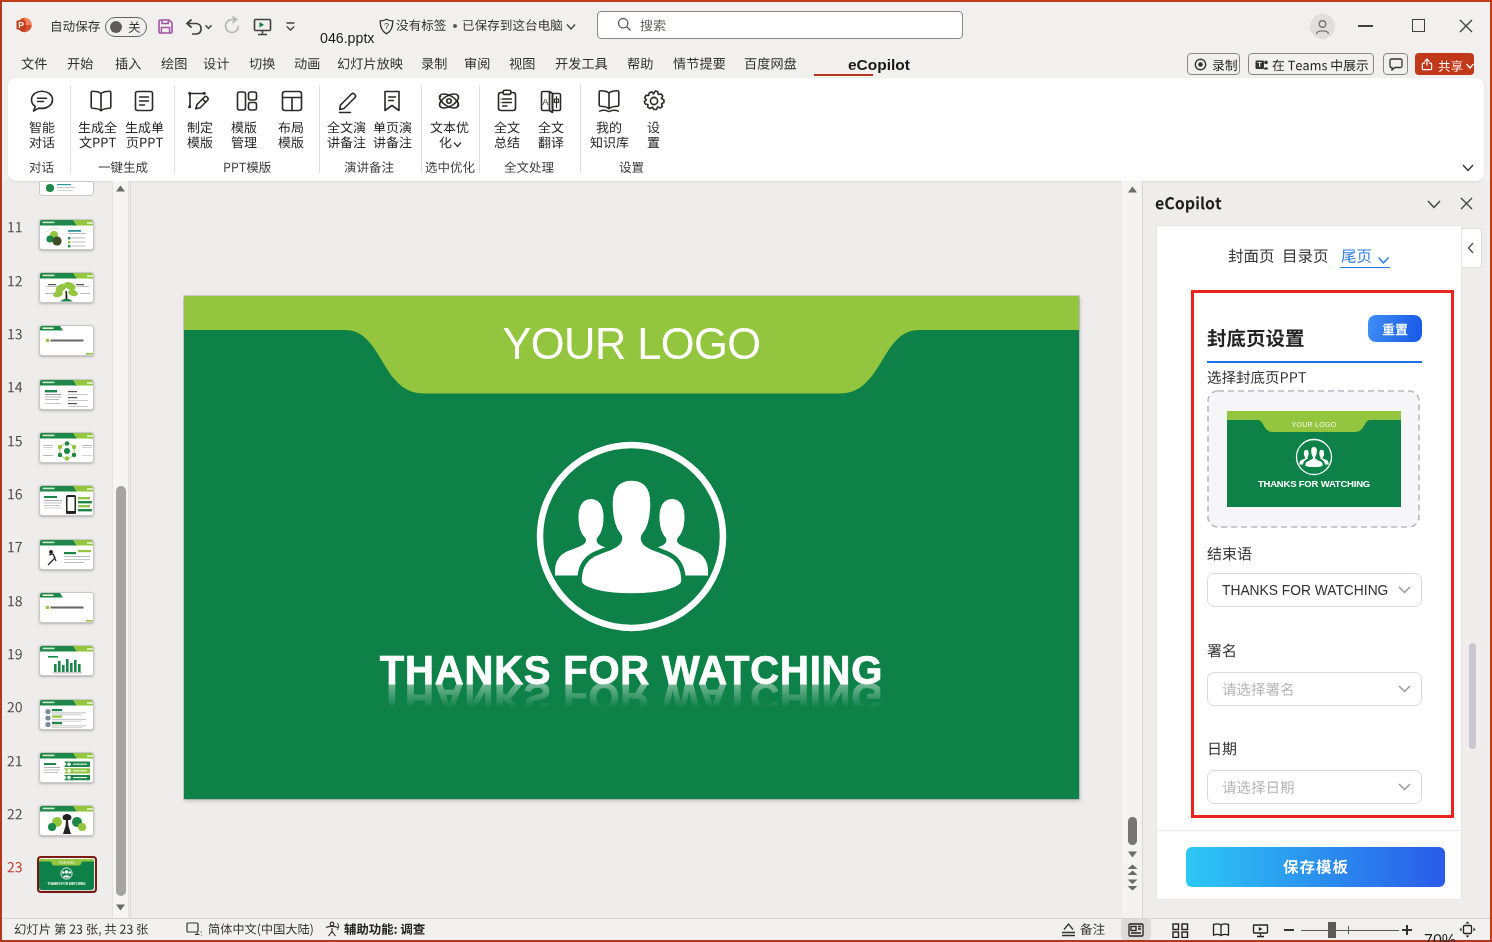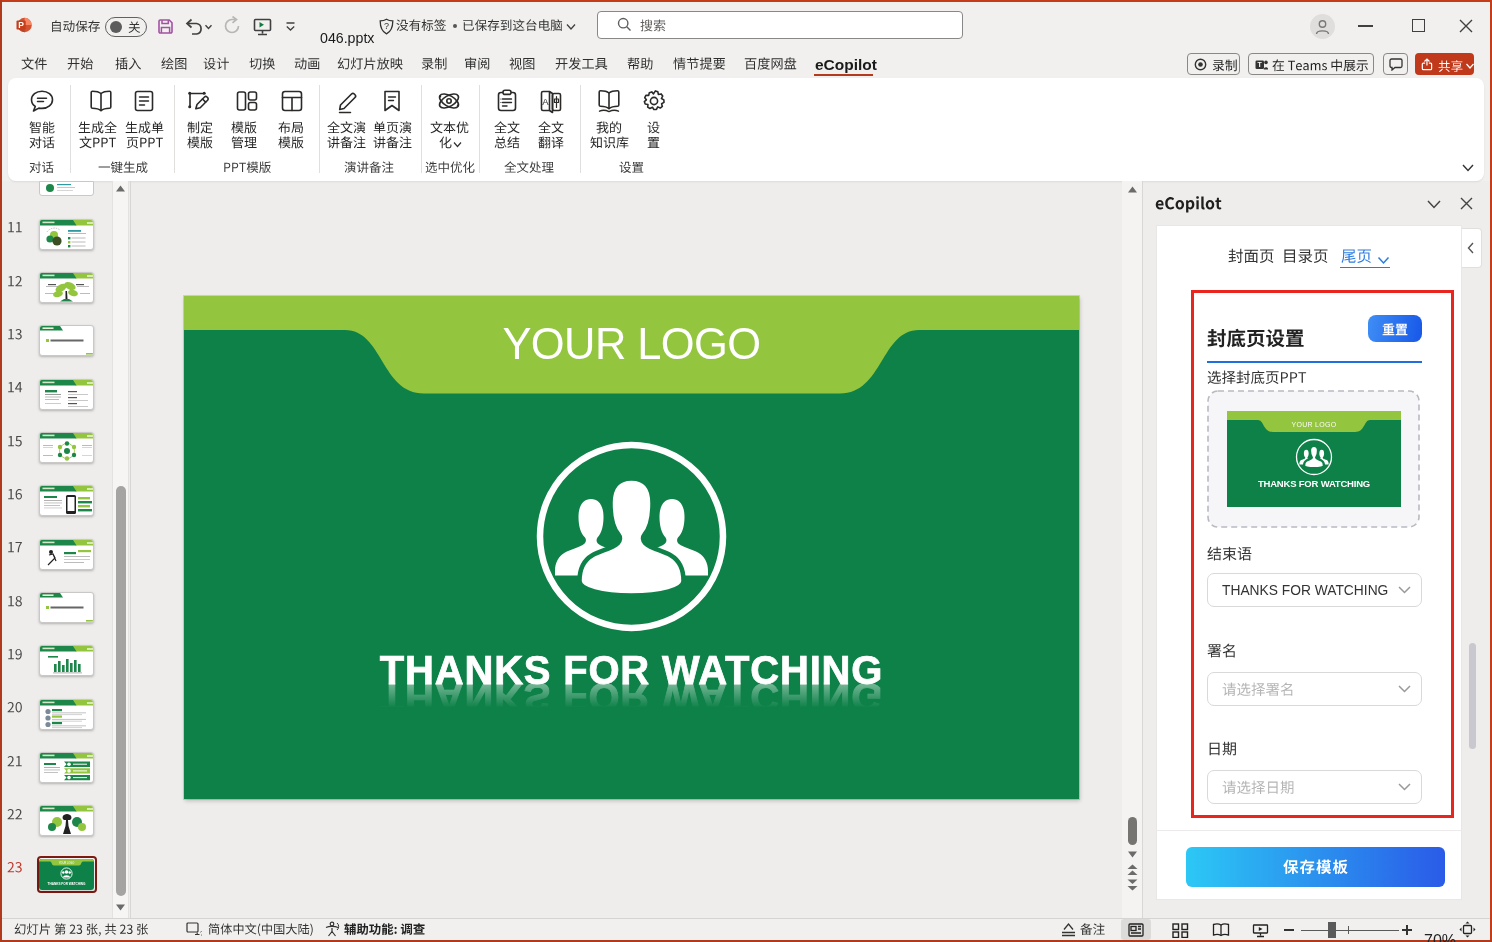--- a/index.html
+++ b/index.html
@@ -119,21 +119,21 @@
   </svg>
 <svg style="position:absolute;left:626.8px;top:56.0px;overflow:visible" width="28" height="16" viewBox="0 -12.54 28 16">
     <path fill="#2f2f2f" d="M3.6 -11.1V-10H0.9V-9.2H3.6V-8.3H1.1V-7.5H3.6V-7.2C3.6 -7 3.6 -6.7 3.5 -6.5H0.7V-5.7H3.1C2.7 -5.1 2 -4.5 0.9 -4.1C1.1 -3.9 1.5 -3.6 1.6 -3.4C3 -4 3.8 -4.8 4.3 -5.7H7.1V-6.5H4.5C4.6 -6.7 4.6 -7 4.6 -7.2V-7.5H6.8V-8.3H4.6V-9.2H7V-10H4.6V-11.1ZM7.7 -10.5V-4H8.7V-9.7H10.9C10.6 -9.1 10.1 -8.4 9.7 -7.9C10.9 -7.2 11.3 -6.6 11.3 -6.2C11.3 -5.9 11.2 -5.7 11 -5.6C10.8 -5.5 10.6 -5.5 10.4 -5.5C10 -5.5 9.5 -5.5 9 -5.5C9.1 -5.3 9.3 -4.9 9.3 -4.7C9.8 -4.6 10.4 -4.6 10.8 -4.7C11.1 -4.7 11.4 -4.8 11.6 -4.9C12.1 -5.1 12.3 -5.5 12.3 -6.1C12.3 -6.7 11.9 -7.3 10.7 -8C11.3 -8.7 11.9 -9.5 12.4 -10.2L11.7 -10.6L11.5 -10.5ZM2 -3.5V0.3H3V-2.6H6V1H7.1V-2.6H10.4V-0.8C10.4 -0.6 10.4 -0.5 10.1 -0.5C9.9 -0.5 9.1 -0.5 8.3 -0.5C8.4 -0.3 8.6 0.1 8.6 0.3C9.8 0.3 10.5 0.3 10.9 0.2C11.3 0 11.4 -0.3 11.4 -0.7V-3.5H7.1V-4.5H6V-3.5Z M21.6 -11.1C21.6 -10.1 21.6 -9.1 21.5 -8.1H19.4V-7.2H21.5C21.3 -4 20.6 -1.2 18.1 0.3C18.3 0.5 18.7 0.8 18.8 1.1C21.5 -0.7 22.2 -3.7 22.4 -7.2H24.5C24.4 -2.3 24.2 -0.6 23.9 -0.1C23.8 0 23.6 0.1 23.4 0.1C23.1 0.1 22.4 0 21.7 -0C21.9 0.3 22 0.7 22 0.9C22.7 1 23.4 1 23.8 1C24.2 0.9 24.5 0.8 24.8 0.4C25.2 -0.1 25.3 -2 25.5 -7.6C25.5 -7.7 25.5 -8.1 25.5 -8.1H22.5C22.5 -9.1 22.5 -10.1 22.5 -11.1ZM13.6 -1.3 13.8 -0.2C15.4 -0.6 17.6 -1.1 19.7 -1.6L19.6 -2.5L18.9 -2.3V-10.4H14.6V-1.4ZM15.5 -1.6V-3.9H18V-2.1ZM15.5 -6.7H18V-4.8H15.5ZM15.5 -7.6V-9.5H18V-7.6Z"></path>
   </svg>
 <svg style="position:absolute;left:672.6px;top:56.0px;overflow:visible" width="55" height="16" viewBox="0 -12.54 55 16">
     <path fill="#2f2f2f" d="M2 -11.1V1H2.9V-11.1ZM1 -8.5C0.9 -7.5 0.7 -6 0.4 -5.1L1.1 -4.9C1.4 -5.9 1.6 -7.4 1.7 -8.4ZM3 -8.9C3.3 -8.3 3.6 -7.4 3.7 -6.9L4.4 -7.3C4.3 -7.8 4 -8.6 3.7 -9.2ZM5.9 -2.8H10.7V-1.8H5.9ZM5.9 -3.5V-4.5H10.7V-3.5ZM7.8 -11.1V-10.1H4.4V-9.3H7.8V-8.4H4.7V-7.7H7.8V-6.8H4V-6H12.6V-6.8H8.8V-7.7H11.9V-8.4H8.8V-9.3H12.2V-10.1H8.8V-11.1ZM5 -5.3V1H5.9V-1H10.7V-0.1C10.7 0.1 10.6 0.1 10.4 0.2C10.2 0.2 9.6 0.2 8.9 0.1C9.1 0.4 9.2 0.8 9.2 1C10.2 1 10.8 1 11.1 0.8C11.5 0.7 11.6 0.4 11.6 -0.1V-5.3Z M14.5 -6.4V-5.5H18V1H19V-5.5H23.4V-2C23.4 -1.8 23.3 -1.8 23.1 -1.8C22.8 -1.8 21.9 -1.8 20.9 -1.8C21.1 -1.5 21.2 -1.1 21.2 -0.8C22.5 -0.8 23.3 -0.8 23.8 -0.9C24.3 -1.1 24.4 -1.4 24.4 -2V-6.4ZM21.6 -11.1V-9.6H18V-11.1H17V-9.6H13.9V-8.6H17V-7.1H18V-8.6H21.6V-7.1H22.6V-8.6H25.7V-9.6H22.6V-11.1Z M32.7 -8.1H37.1V-7.1H32.7ZM32.7 -9.9H37.1V-8.9H32.7ZM31.8 -10.7V-6.3H38.1V-10.7ZM32.1 -3.9C31.9 -2 31.3 -0.5 30.1 0.5C30.3 0.6 30.7 0.9 30.8 1.1C31.5 0.4 32 -0.4 32.4 -1.4C33.3 0.5 34.7 0.9 36.6 0.9H38.9C39 0.6 39.1 0.2 39.2 -0C38.8 -0 37 -0 36.6 -0C36.2 -0 35.8 -0 35.4 -0.1V-2.2H38.1V-3H35.4V-4.6H38.8V-5.4H31.2V-4.6H34.4V-0.4C33.7 -0.7 33.1 -1.3 32.7 -2.4C32.8 -2.8 32.9 -3.3 33 -3.8ZM28.6 -11.1V-8.4H26.9V-7.5H28.6V-4.6C27.9 -4.4 27.3 -4.2 26.8 -4.1L27 -3.1L28.6 -3.6V-0.2C28.6 0 28.5 0.1 28.3 0.1C28.2 0.1 27.7 0.1 27.1 0.1C27.2 0.3 27.4 0.7 27.4 1C28.2 1 28.7 0.9 29 0.8C29.4 0.6 29.5 0.4 29.5 -0.2V-3.9L31 -4.4L30.8 -5.3L29.5 -4.9V-7.5H31V-8.4H29.5V-11.1Z M48.5 -3.1C48 -2.3 47.4 -1.7 46.6 -1.2C45.7 -1.5 44.7 -1.7 43.7 -1.9C44 -2.2 44.3 -2.6 44.6 -3.1ZM41.2 -8.5V-5.1H44.7C44.5 -4.7 44.3 -4.3 44 -3.9H40.3V-3.1H43.4C43 -2.4 42.5 -1.8 42.1 -1.3C43.2 -1.1 44.3 -0.9 45.3 -0.6C44 -0.2 42.4 0.1 40.4 0.2C40.6 0.4 40.7 0.8 40.8 1C43.3 0.8 45.2 0.4 46.7 -0.3C48.4 0.2 49.9 0.6 51 1.1L51.8 0.3C50.7 -0.1 49.4 -0.5 47.8 -0.9C48.6 -1.5 49.2 -2.2 49.6 -3.1H52.1V-3.9H45.2C45.4 -4.3 45.6 -4.6 45.8 -5L45.1 -5.1H51.3V-8.5H48.1V-9.6H51.9V-10.5H40.5V-9.6H44.1V-8.5ZM45.1 -9.6H47.2V-8.5H45.1ZM42.1 -7.7H44.1V-5.9H42.1ZM45.1 -7.7H47.2V-5.9H45.1ZM48.1 -7.7H50.3V-5.9H48.1Z"></path>
   </svg>
 <svg style="position:absolute;left:743.6px;top:56.0px;overflow:visible" width="55" height="16" viewBox="0 -12.54 55 16">
     <path fill="#2f2f2f" d="M2.3 -7.4V1.1H3.3V0.2H10V1.1H11V-7.4H6.6C6.7 -8 6.9 -8.7 7.1 -9.4H12.4V-10.4H0.8V-9.4H5.9C5.8 -8.8 5.7 -8 5.5 -7.4ZM3.3 -3.2H10V-0.7H3.3ZM3.3 -4.1V-6.5H10V-4.1Z M18.3 -8.5V-7.4H16.2V-6.5H18.3V-4.3H23.4V-6.5H25.6V-7.4H23.4V-8.5H22.5V-7.4H19.2V-8.5ZM22.5 -6.5V-5.1H19.2V-6.5ZM23.2 -2.7C22.6 -2 21.8 -1.5 20.8 -1C19.9 -1.5 19.1 -2 18.6 -2.7ZM16.4 -3.5V-2.7H18.1L17.6 -2.5C18.2 -1.8 18.9 -1.1 19.8 -0.6C18.5 -0.2 17.1 0 15.7 0.1C15.9 0.4 16.1 0.7 16.1 1C17.8 0.8 19.4 0.5 20.8 -0.1C22.1 0.5 23.7 0.9 25.3 1.1C25.4 0.8 25.7 0.4 25.9 0.2C24.4 0.1 23.1 -0.2 21.9 -0.6C23.1 -1.2 24 -2.1 24.6 -3.2L24 -3.5L23.9 -3.5ZM19.4 -10.9C19.6 -10.6 19.8 -10.2 20 -9.8H14.9V-6.2C14.9 -4.2 14.8 -1.4 13.7 0.6C13.9 0.7 14.4 0.9 14.6 1.1C15.7 -1 15.9 -4.1 15.9 -6.2V-8.8H25.7V-9.8H21.1C20.9 -10.2 20.7 -10.7 20.4 -11.2Z M29 -7.1C29.6 -6.3 30.2 -5.5 30.8 -4.6C30.3 -3.2 29.6 -2 28.7 -1.2C28.9 -1 29.3 -0.8 29.4 -0.6C30.2 -1.5 30.9 -2.5 31.4 -3.8C31.8 -3.1 32.2 -2.6 32.4 -2.1L33.1 -2.7C32.8 -3.3 32.3 -4 31.8 -4.8C32.1 -5.8 32.4 -7 32.6 -8.3L31.7 -8.4C31.6 -7.5 31.4 -6.5 31.1 -5.6C30.6 -6.3 30.1 -7 29.6 -7.6ZM32.8 -7.1C33.4 -6.3 34 -5.5 34.6 -4.6C34.1 -3.2 33.3 -2 32.4 -1.1C32.6 -0.9 33 -0.6 33.1 -0.5C34 -1.4 34.6 -2.4 35.2 -3.7C35.6 -3 36 -2.3 36.3 -1.7L36.9 -2.3C36.6 -3 36.1 -3.8 35.5 -4.7C35.9 -5.8 36.2 -7 36.4 -8.3L35.5 -8.4C35.3 -7.4 35.1 -6.5 34.9 -5.6C34.4 -6.3 33.9 -7 33.4 -7.6ZM27.6 -10.3V1H28.6V-9.3H37.5V-0.3C37.5 -0 37.4 0 37.1 0.1C36.9 0.1 36 0.1 35.2 0C35.3 0.3 35.5 0.8 35.5 1C36.7 1 37.4 1 37.9 0.8C38.3 0.7 38.5 0.4 38.5 -0.3V-10.3Z M44.7 -5.6C45.5 -5.2 46.4 -4.6 46.9 -4.2L47.4 -4.9C46.9 -5.3 46 -5.8 45.2 -6.2ZM45.7 -11.2C45.6 -10.9 45.5 -10.5 45.3 -10.1H42.4V-7.8L42.4 -7.3H40.3V-6.4H42.3C42.1 -5.6 41.6 -4.8 40.6 -4.1C40.8 -4 41.2 -3.6 41.3 -3.4C42.5 -4.2 43 -5.3 43.3 -6.4H49.4V-4.8C49.4 -4.7 49.3 -4.6 49.1 -4.6C49 -4.6 48.4 -4.6 47.7 -4.6C47.9 -4.4 48 -4.1 48 -3.8C48.9 -3.8 49.5 -3.8 49.9 -3.9C50.3 -4.1 50.4 -4.4 50.4 -4.8V-6.4H52.2V-7.3H50.4V-10.1H46.4L46.8 -11ZM44.8 -8.5C45.5 -8.2 46.4 -7.7 46.8 -7.3H43.4L43.4 -7.8V-9.3H49.4V-7.3H46.8L47.3 -7.9C46.9 -8.3 46 -8.8 45.3 -9.1ZM41.7 -3.4V-0.2H40.2V0.7H52.2V-0.2H50.7V-3.4ZM42.6 -0.2V-2.6H44.4V-0.2ZM45.3 -0.2V-2.6H47.1V-0.2ZM48 -0.2V-2.6H49.8V-0.2Z"></path>
   </svg>
-<div class="abs" style="left:815px;top:56px;font-size:15.5px;font-weight:bold;color:#1a1a1a">eCopilot</div>
+<div class="abs" style="left:848px;top:56px;font-size:15.5px;font-weight:bold;color:#1a1a1a">eCopilot</div>
 <div class="abs" style="left:814px;top:73.5px;width:59px;height:2.6px;background:#b5391e"></div>
 <div class="abs" style="left:1187px;top:53px;width:53px;height:22px;border:1px solid #8a8886;border-radius:4px"></div>
 <svg class="ico" style="left:1194px;top:58px" width="13" height="13" viewBox="0 0 13 13">
     <circle cx="6.5" cy="6.5" r="5.2" fill="none" stroke="#333" stroke-width="1.4"></circle>
     <circle cx="6.5" cy="6.5" r="2.3" fill="#333"></circle>
   </svg>
 <svg style="position:absolute;left:1212.0px;top:58.3px;overflow:visible" width="28" height="16" viewBox="0 -12.16 28 16">
     <path fill="#222" d="M1.7 -4.1C2.5 -3.6 3.6 -2.9 4 -2.4L4.7 -3C4.2 -3.5 3.2 -4.2 2.4 -4.6ZM1.7 -10V-9.2H9.5L9.4 -8H2.1V-7.1H9.4L9.3 -5.9H0.9V-5.1H5.9V-2.7C4 -1.9 2.1 -1.2 0.9 -0.7L1.4 0.2C2.6 -0.4 4.3 -1.1 5.9 -1.8V-0C5.9 0.2 5.8 0.2 5.6 0.2C5.4 0.2 4.7 0.2 4 0.2C4.1 0.4 4.2 0.8 4.3 1C5.3 1 5.9 1 6.3 0.9C6.7 0.8 6.9 0.5 6.9 -0V-3C8 -1.4 9.6 -0.1 11.6 0.5C11.7 0.3 12 -0.1 12.2 -0.3C10.8 -0.7 9.6 -1.4 8.6 -2.3C9.5 -2.8 10.4 -3.5 11.2 -4.1L10.4 -4.7C9.8 -4.2 8.8 -3.4 8.1 -2.9C7.6 -3.4 7.2 -4 6.9 -4.7V-5.1H12V-5.9H10.3C10.4 -7.2 10.5 -8.8 10.5 -10L9.8 -10.1L9.6 -10Z M21.5 -9.6V-2.5H22.4V-9.6ZM23.7 -10.6V-0.3C23.7 -0.1 23.7 -0 23.5 -0C23.2 -0 22.5 -0 21.8 -0C21.9 0.3 22 0.7 22.1 1C23 1 23.7 0.9 24.1 0.8C24.5 0.6 24.7 0.3 24.7 -0.3V-10.6ZM14.6 -10.4C14.3 -9.2 13.9 -7.9 13.3 -7.1C13.6 -7 14 -6.8 14.2 -6.7C14.4 -7.1 14.6 -7.5 14.8 -8H16.5V-6.7H13.4V-5.8H16.5V-4.5H14V-0H14.8V-3.6H16.5V1H17.4V-3.6H19.2V-1C19.2 -0.9 19.2 -0.8 19 -0.8C18.9 -0.8 18.5 -0.8 17.9 -0.8C18 -0.6 18.2 -0.2 18.2 0C18.9 0 19.4 0 19.7 -0.1C20 -0.3 20.1 -0.5 20.1 -1V-4.5H17.4V-5.8H20.5V-6.7H17.4V-8H20V-8.9H17.4V-10.7H16.5V-8.9H15.1C15.3 -9.3 15.4 -9.8 15.5 -10.3Z"></path>
   </svg>
 <div class="abs" style="left:1248px;top:53px;width:126px;height:22px;border:1px solid #8a8886;border-radius:4px"></div>

